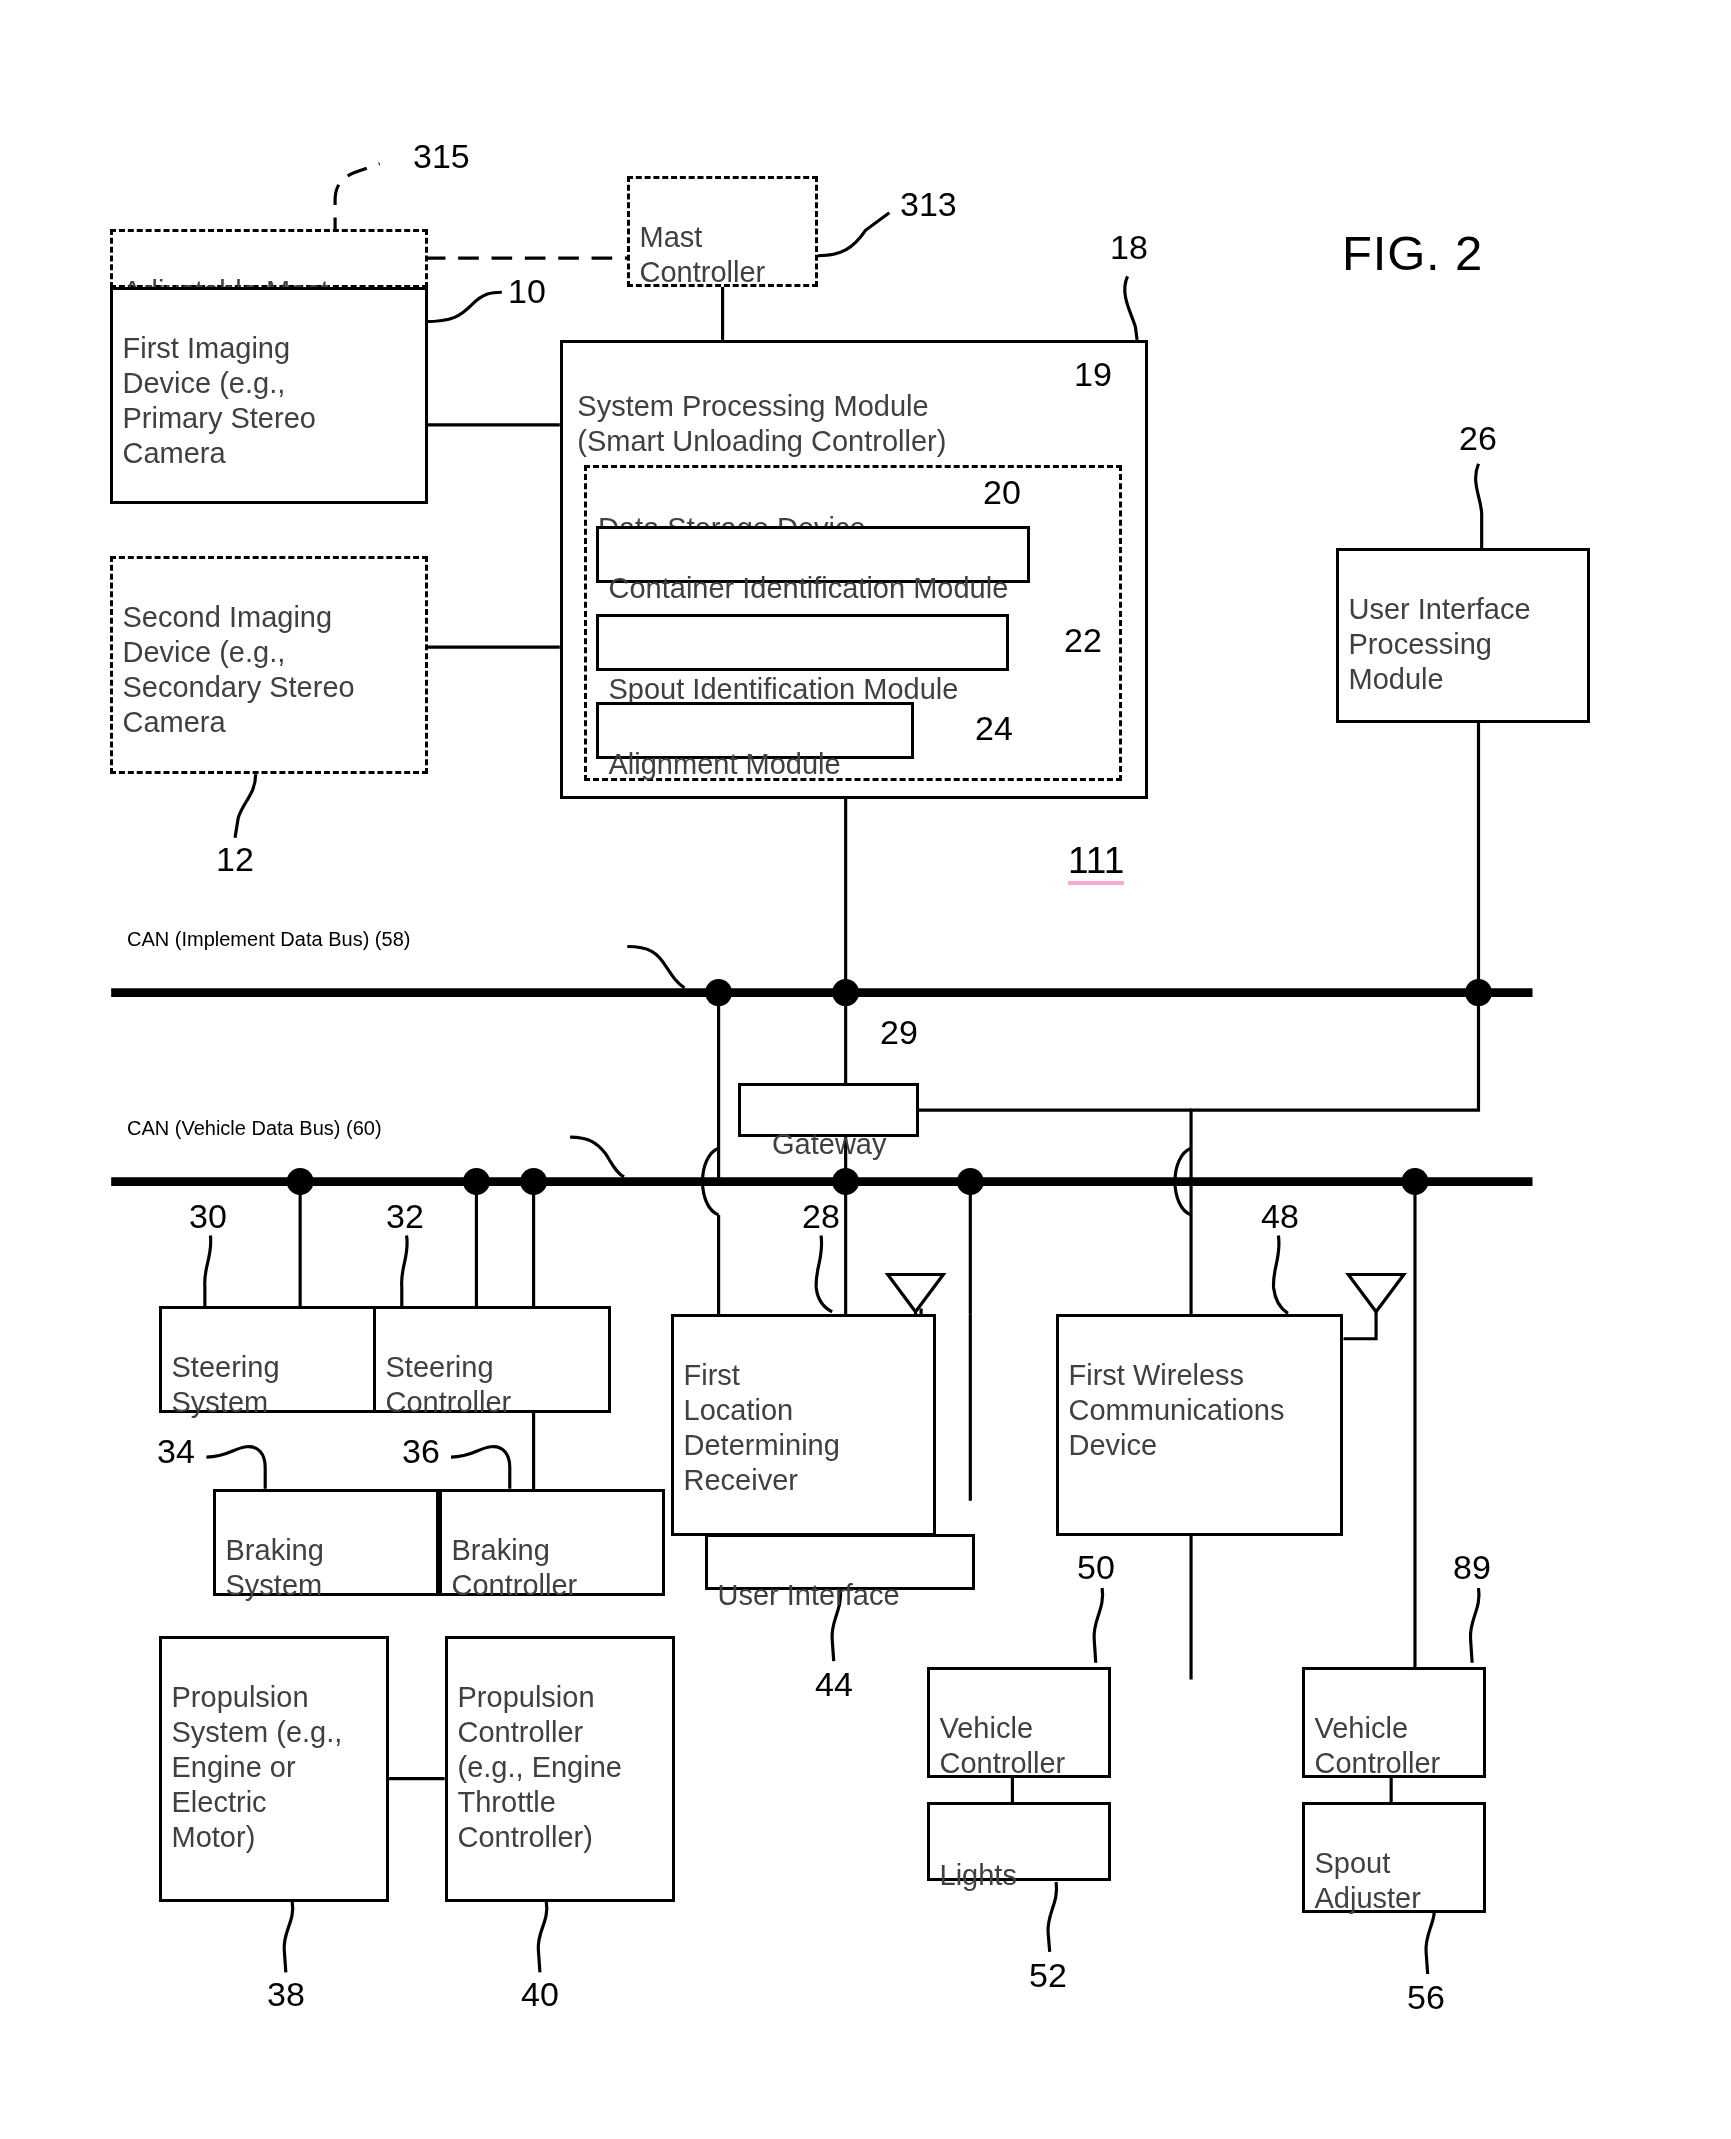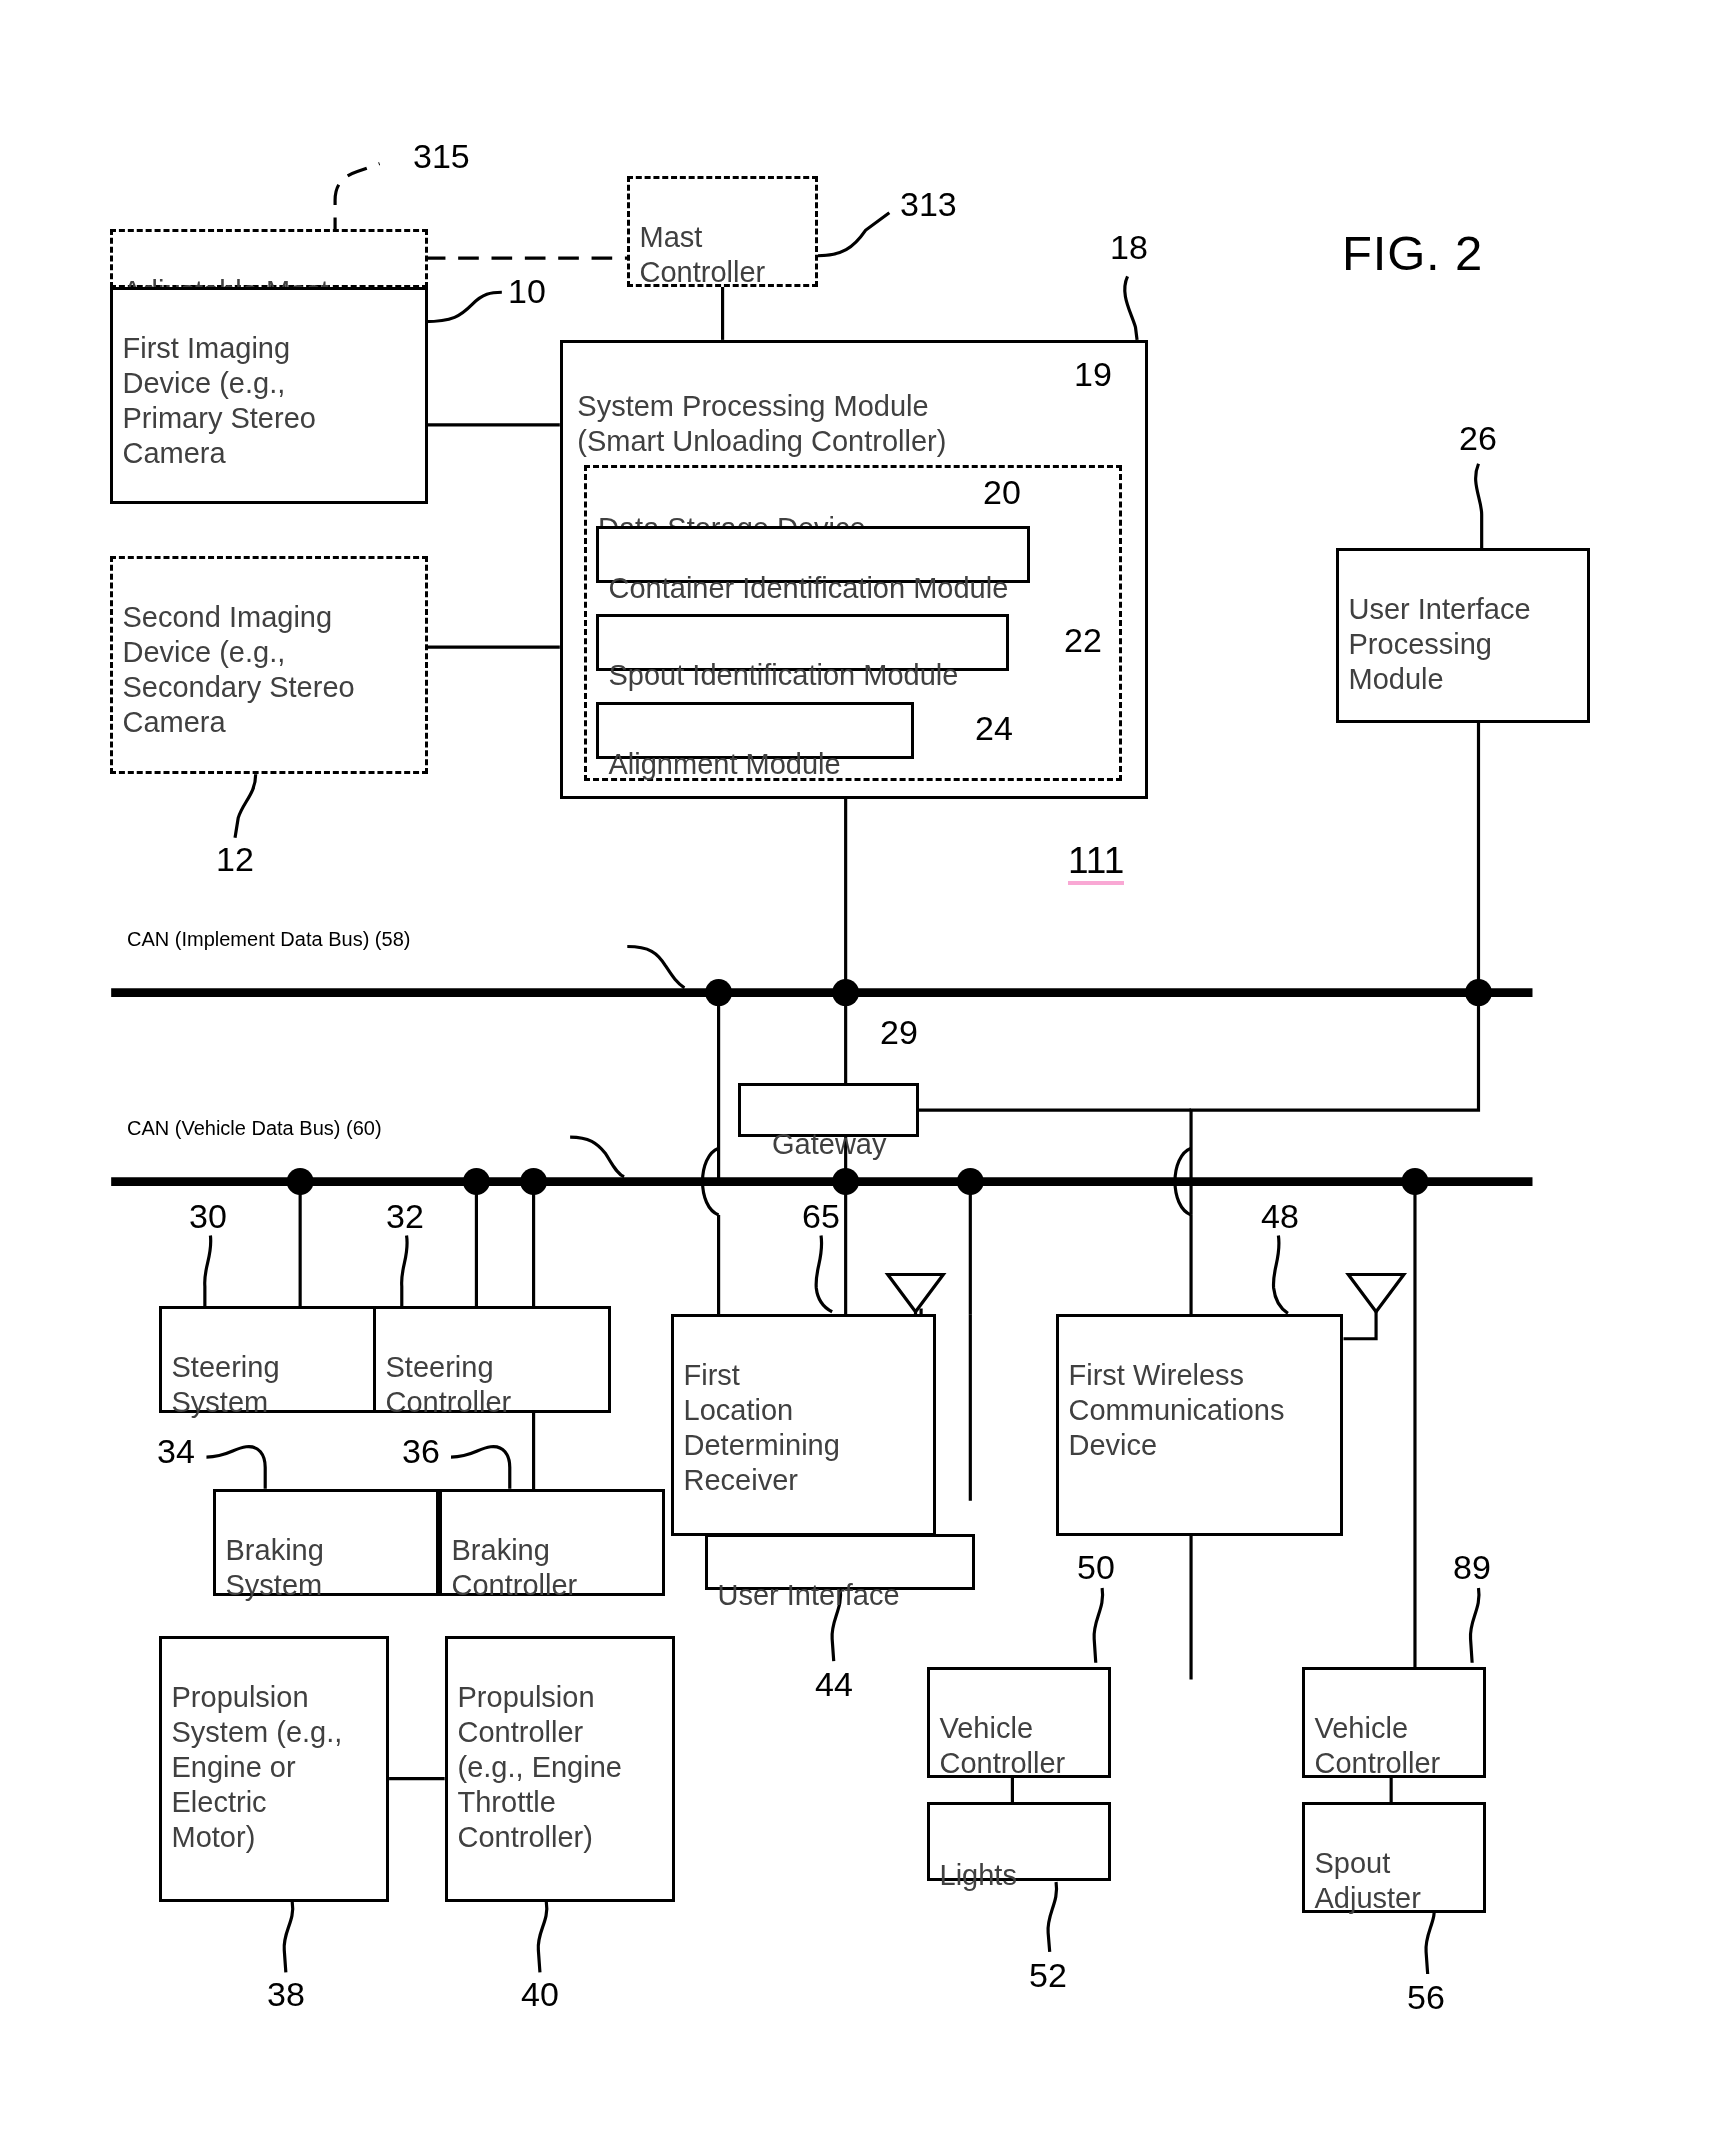--- a/index.html
+++ b/index.html
@@ -203,21 +203,21 @@
 
   <div class="blk dash" style="left:584px;top:465px;width:538px;height:316px;padding:8px 11px;">
     <span>Data Storage Device</span>
   </div>
   <div class="lbl" style="left:983px;top:475px;">20</div>
 
   <div class="blk" style="left:596px;top:526px;width:434px;height:57px;padding-top:7.1px;">
     <span>Container Identification Module</span>
   </div>
 
-  <div class="blk" style="left:596px;top:614px;width:413px;height:57px;padding-top:6px;">
+  <div class="blk" style="left:596px;top:614px;width:413px;height:57px;padding-top:20px;">
     <span>Spout Identification Module</span>
   </div>
   <div class="lbl" style="left:1064px;top:623px;">22</div>
 
   <div class="blk" style="left:596px;top:702px;width:318px;height:57px;padding-top:7.1px;">
     <span>Alignment Module</span>
   </div>
   <div class="lbl" style="left:975px;top:711px;">24</div>
 
   <div class="blk" style="left:1336px;top:548px;width:254px;height:175px;">
@@ -280,21 +280,21 @@
 Controller)</span>
   </div>
   <div class="lbl" style="left:521px;top:1977px;">40</div>
 
   <div class="blk" style="left:671px;top:1314px;width:265px;height:222px;">
     <span>First
 Location
 Determining
 Receiver</span>
   </div>
-  <div class="lbl" style="left:802px;top:1199px;">65</div>
+  <div class="lbl" style="left:802px;top:1199px;">28</div>
 
   <div class="blk" style="left:705px;top:1534px;width:270px;height:56px;padding-top:6.4px;">
     <span>User Interface</span>
   </div>
   <div class="lbl" style="left:815px;top:1667px;">44</div>
 
   <div class="blk" style="left:1056px;top:1314px;width:287px;height:222px;">
     <span>First Wireless
 Communications
 Device</span>

